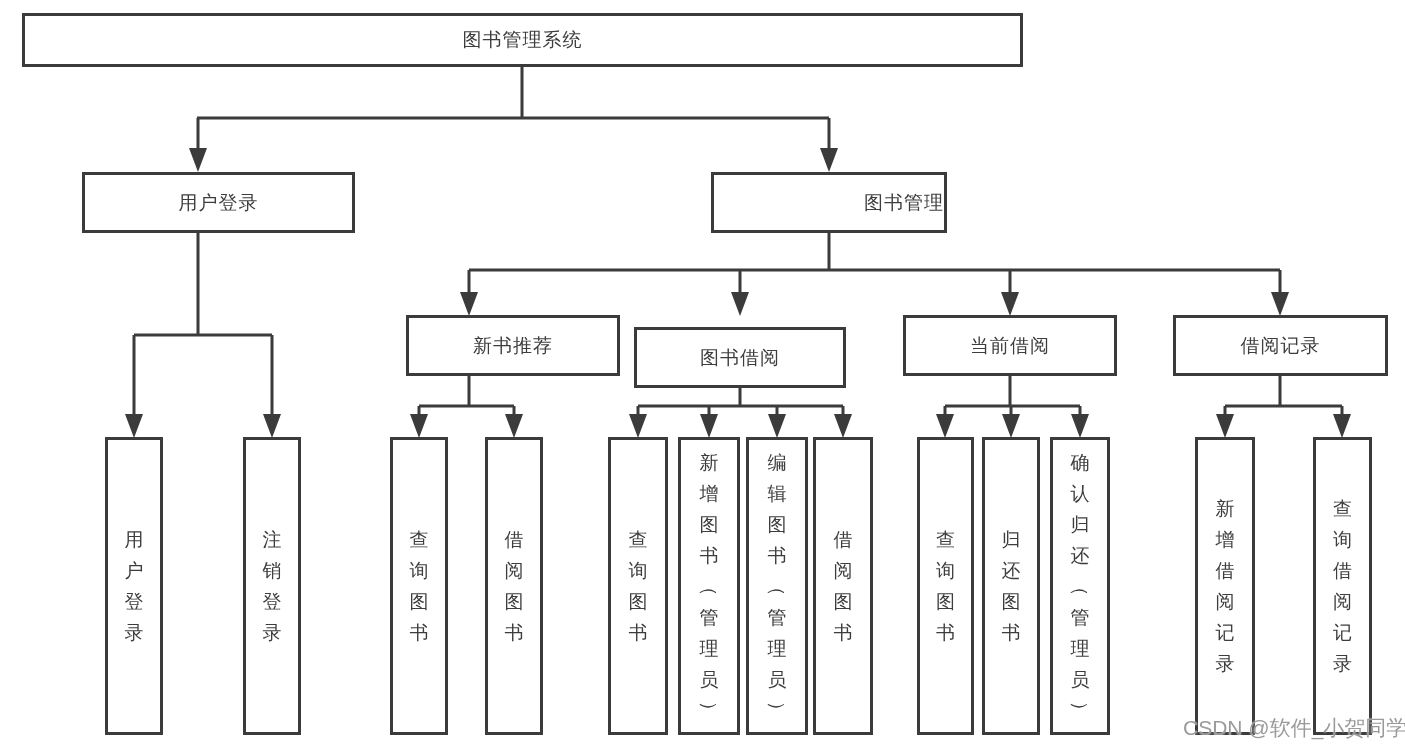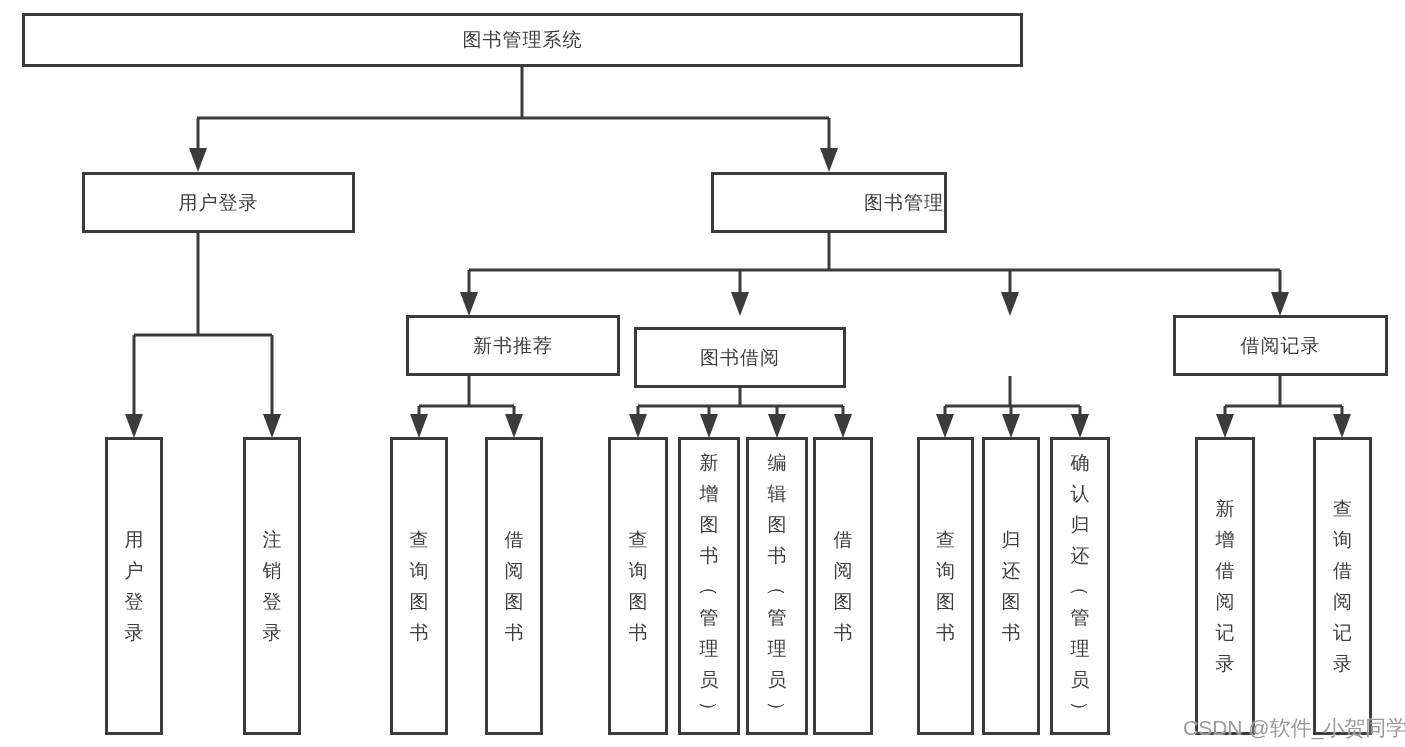--- a/index.html
+++ b/index.html
@@ -103,20 +103,23 @@
   <div class="box" style="left:711px; top:172px; width:236px; height:61px;justify-content:flex-end;">
     <span>图书管理</span>
   </div>
 
   <div class="box" style="left:362px; top:315px; width:214px; height:61px;margin-left:44px;">
     <span>新书推荐</span>
   </div>
   <div class="box" style="left:634px; top:327px; width:212px; height:61px;">
     <span>图书借阅</span>
   </div>
+  <div class="box" style="left:903px; top:315px; width:214px; height:61px;">
+    <span>当前借阅</span>
+  </div>
   <div class="box" style="left:1173px; top:315px; width:215px; height:61px;">
     <span>借阅记录</span>
   </div>
 
   <div class="box" style="left:105px; top:437px; width:58px; height:298px;">
     <div class="vtext">
         <div class="vchar">用</div>
         <div class="vchar">户</div>
         <div class="vchar">登</div>
         <div class="vchar">录</div>

